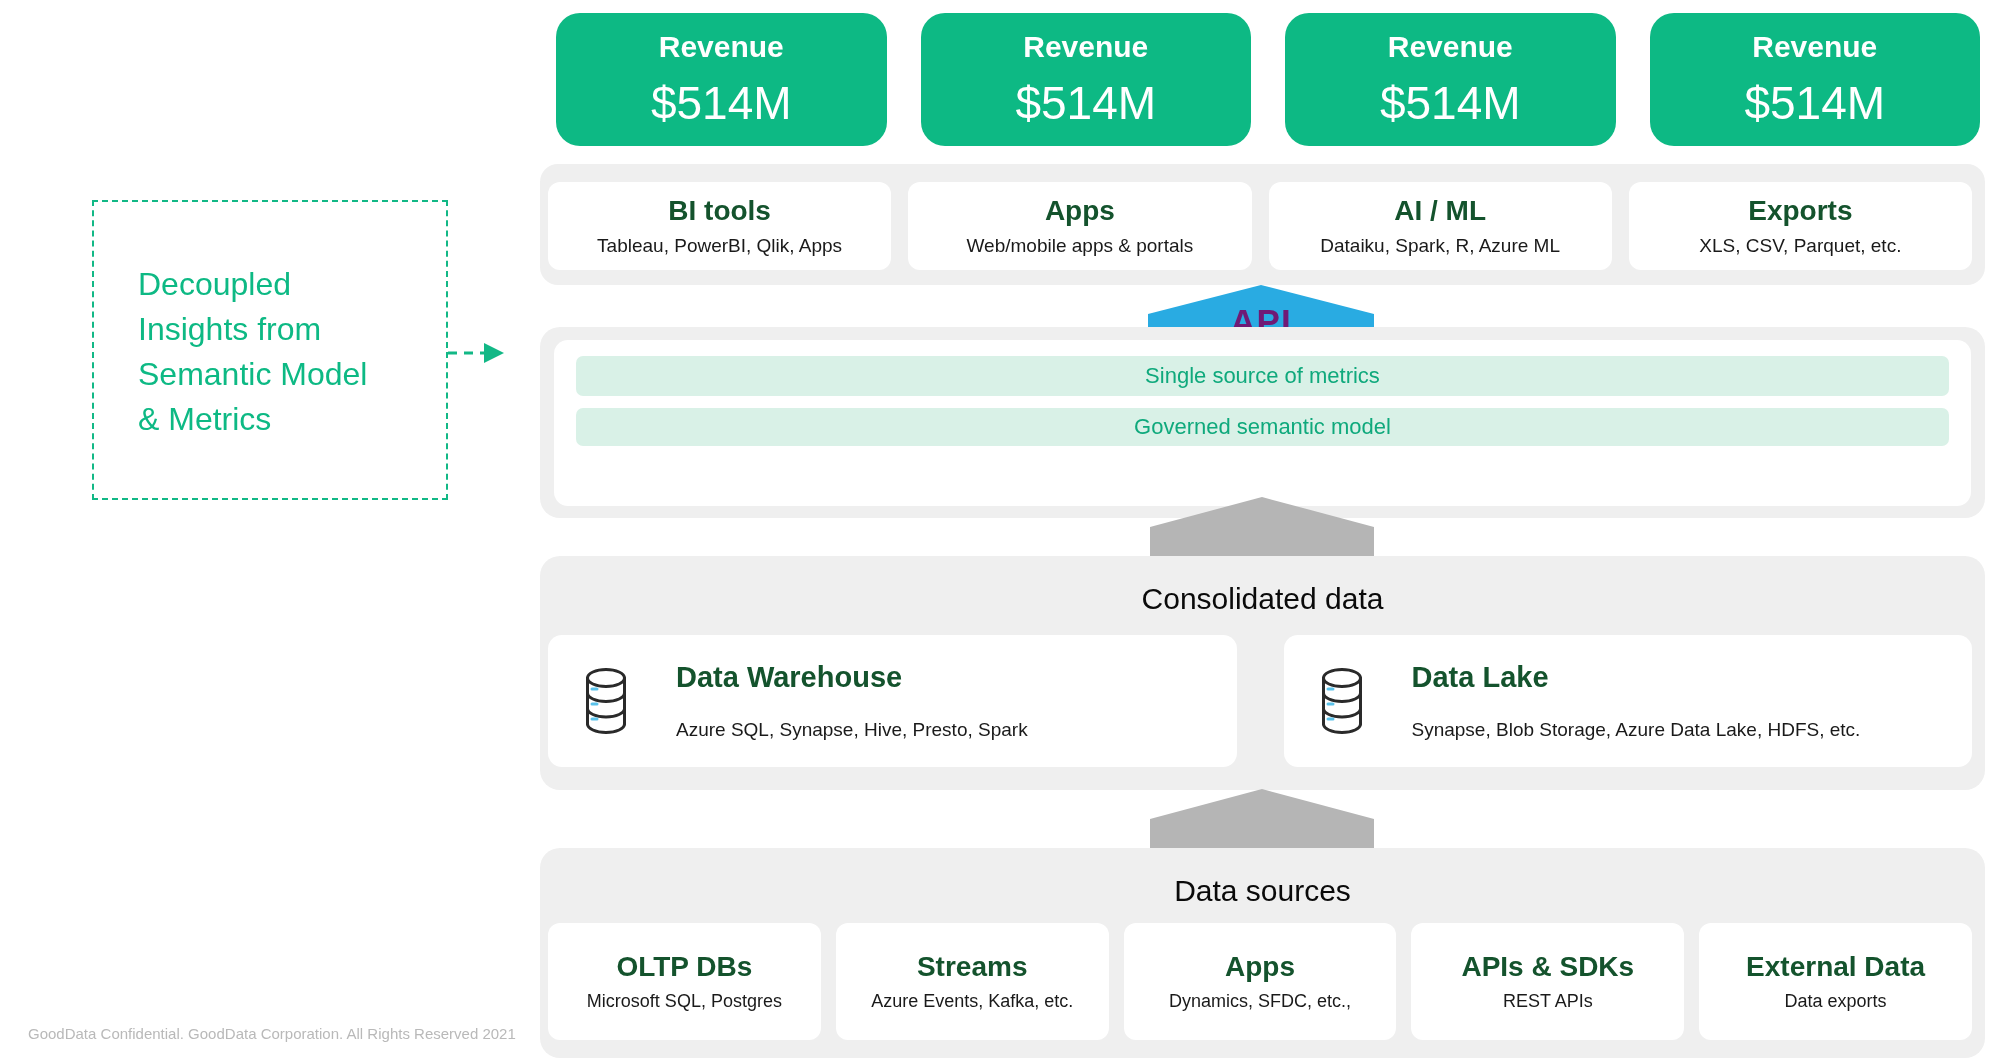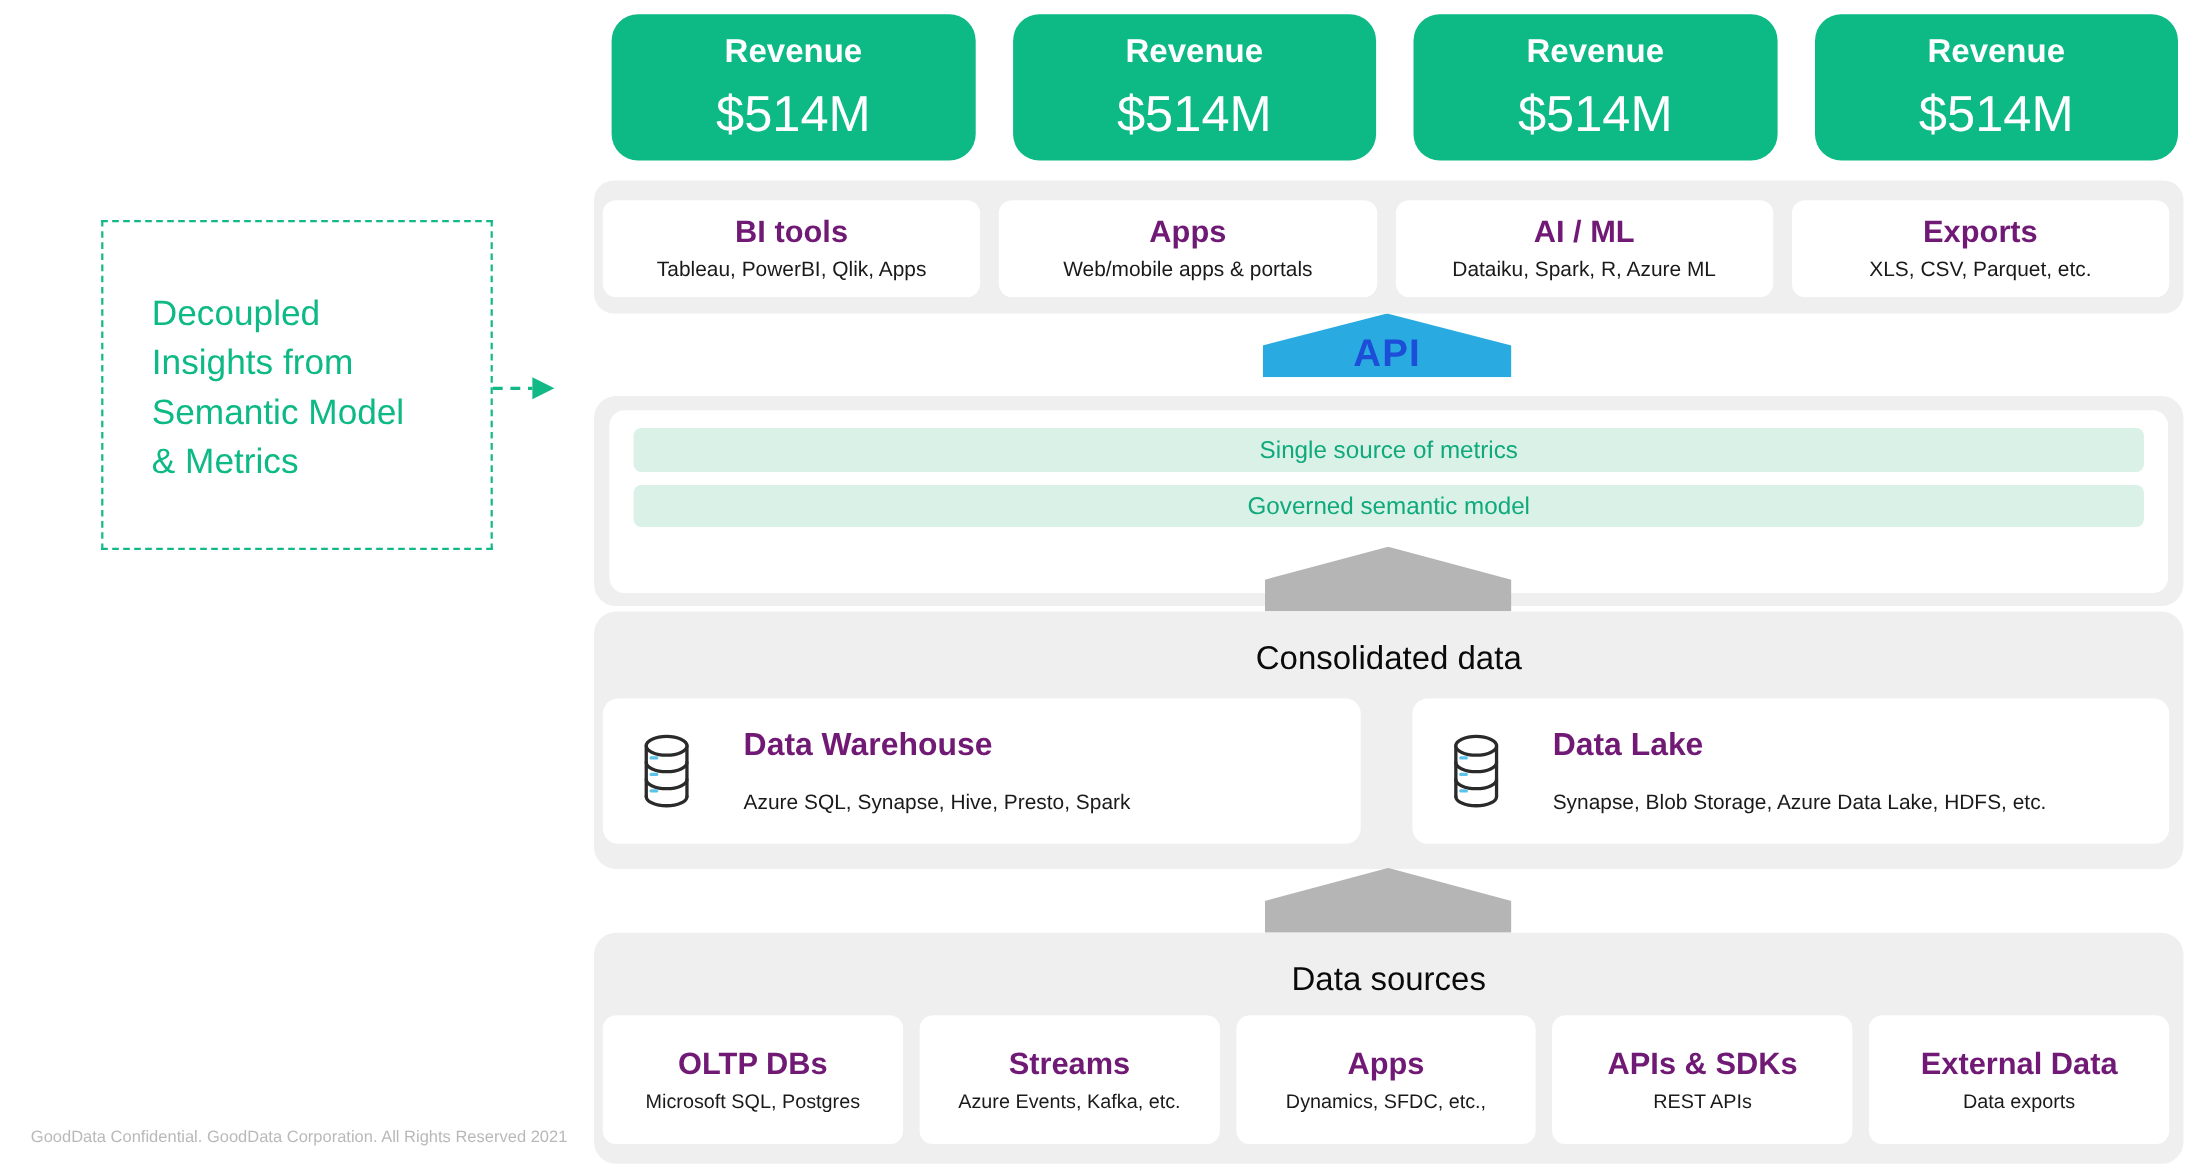--- a/index.html
+++ b/index.html
@@ -18,42 +18,42 @@
   }
   .connector{position:absolute;left:448px;top:338px;}
   
   .band{position:absolute;left:540px;width:1445px;background:#efefef;border-radius:20px;}
   .cards-row{position:absolute;left:8px;right:13px;display:flex;gap:17px;}
   .card{
     flex:1;background:#ffffff;border-radius:12px;
     display:flex;flex-direction:column;align-items:center;justify-content:center;
     text-align:center;
   }
-  .card-title{font-size:28px;font-weight:bold;color:#701a75;line-height:1.15;}
+  .card-title{font-size:28px;font-weight:bold;color:#14532d;line-height:1.15;}
   .card-sub{font-size:19px;color:#1a1a1a;margin-top:7px;}
   
   .rev-row{position:absolute;left:556px;top:13px;width:1424px;height:133px;display:flex;gap:34px;}
   .rev-box{
     flex:1;background:#0db984;border-radius:24px;color:#fff;
     display:flex;flex-direction:column;align-items:center;justify-content:center;
   }
   .rev-label{font-size:30px;font-weight:bold;}
   .rev-value{font-size:46px;font-weight:normal;margin-top:12px;}
   
   .tools-band{top:164px;height:121px;border-radius:18px;}
   .tools-cards{top:18px;height:88px;}
   
   .api-wrap{position:absolute;left:1148px;top:285px;width:226px;height:58px;}
   .api-label{
     position:absolute;left:0;right:0;top:16px;bottom:0;
     display:flex;align-items:center;justify-content:center;
-    color:#1d4ed8;font-size:35px;font-weight:bold;letter-spacing:1px;
-  }
-  
-  .sem-band{top:360px;height:191px;}
+    color:#701a75;font-size:35px;font-weight:bold;letter-spacing:1px;
+  }
+  
+  .sem-band{top:327px;height:191px;}
   .sem-inner{
     position:absolute;left:14px;right:14px;top:13px;bottom:12px;
     background:#fff;border-radius:14px;
   }
   .sem-bar{
     position:absolute;left:22px;right:22px;height:40px;border-radius:7px;
     background:#d9f1e7;color:#0fa97c;font-size:22px;
     display:flex;align-items:center;justify-content:center;
   }
   .sem-bar.b1{top:16px;}

